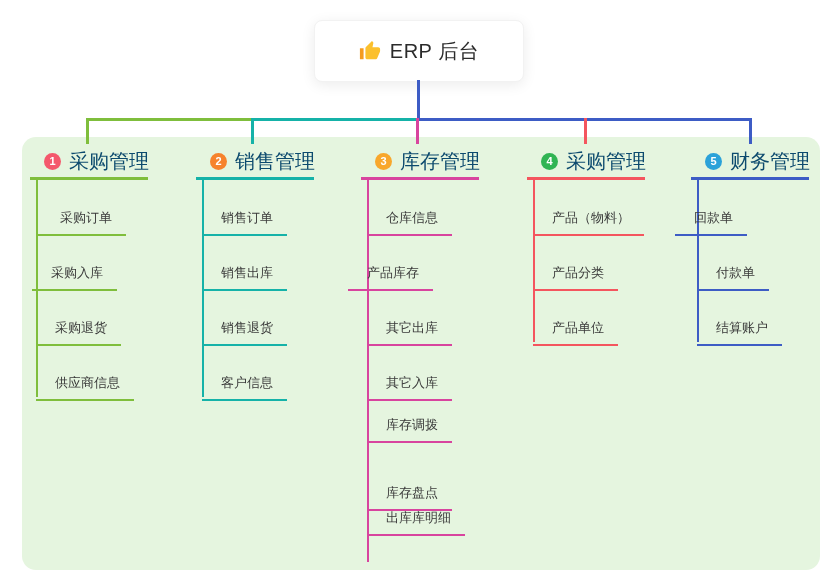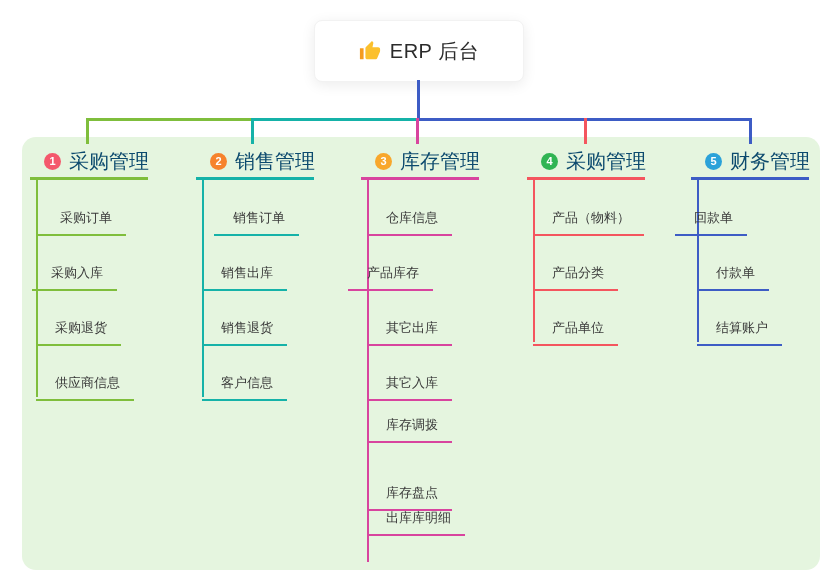--- a/index.html
+++ b/index.html
@@ -71,21 +71,21 @@
       <div class="child-item" style="left: 32px; top: 264px; border-bottom: 2px solid rgb(127, 190, 60);">采购入库</div>
       <div class="child-item" style="left: 36px; top: 319px; border-bottom: 2px solid rgb(127, 190, 60);">采购退货</div>
       <div class="child-item" style="left: 36px; top: 374px; border-bottom: 2px solid rgb(127, 190, 60);">供应商信息</div>
       <div class="line" style="left: 251px; top: 118px; width: 3px; height: 26px; background: rgb(21, 178, 168);"></div>
       <div class="branch-header" style="left: 210px; top: 148px;">
         <span class="badge" style="background: rgb(246, 131, 44);">2</span>
         <span class="branch-label">销售管理</span>
       </div>
       <div class="line" style="left: 196px; top: 177px; width: 118px; height: 3px; background: rgb(21, 178, 168);"></div>
       <div class="line" style="left: 202px; top: 180px; width: 2px; height: 217px; background: rgb(21, 178, 168);"></div>
-      <div class="child-item" style="left: 202px; top: 209px; border-bottom: 2px solid rgb(21, 178, 168); margin-left: 12px;">销售订单</div>
+      <div class="child-item" style="left: 202px; top: 209px; border-bottom: 2px solid rgb(21, 178, 168);">销售订单</div>
       <div class="child-item" style="left: 202px; top: 264px; border-bottom: 2px solid rgb(21, 178, 168);">销售出库</div>
       <div class="child-item" style="left: 202px; top: 319px; border-bottom: 2px solid rgb(21, 178, 168); text-align: right;">销售退货</div>
       <div class="child-item" style="left: 202px; top: 374px; border-bottom: 2px solid rgb(21, 178, 168);">客户信息</div>
       <div class="line" style="left: 416px; top: 118px; width: 3px; height: 26px; background: rgb(216, 68, 158);"></div>
       <div class="branch-header" style="left: 375px; top: 148px;">
         <span class="badge" style="background: rgb(248, 167, 44);">3</span>
         <span class="branch-label">库存管理</span>
       </div>
       <div class="line" style="left: 361px; top: 177px; width: 118px; height: 3px; background: rgb(216, 68, 158);"></div>
       <div class="line" style="left: 367px; top: 180px; width: 2px; height: 382px; background: rgb(216, 68, 158);"></div>

